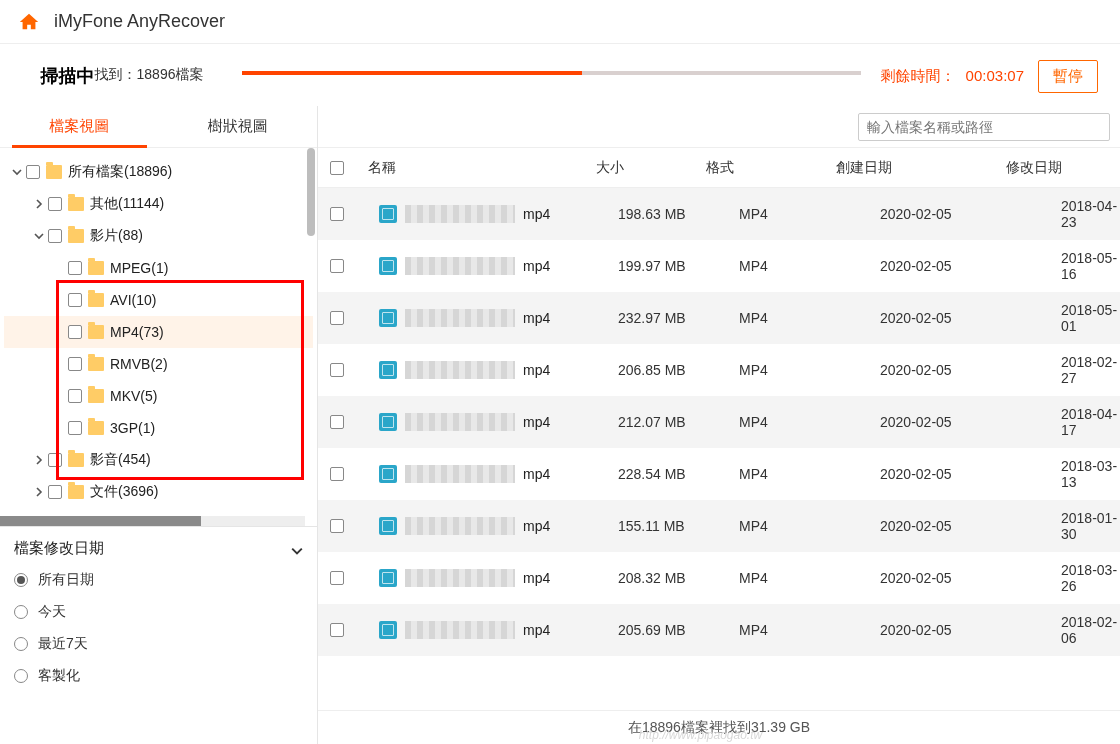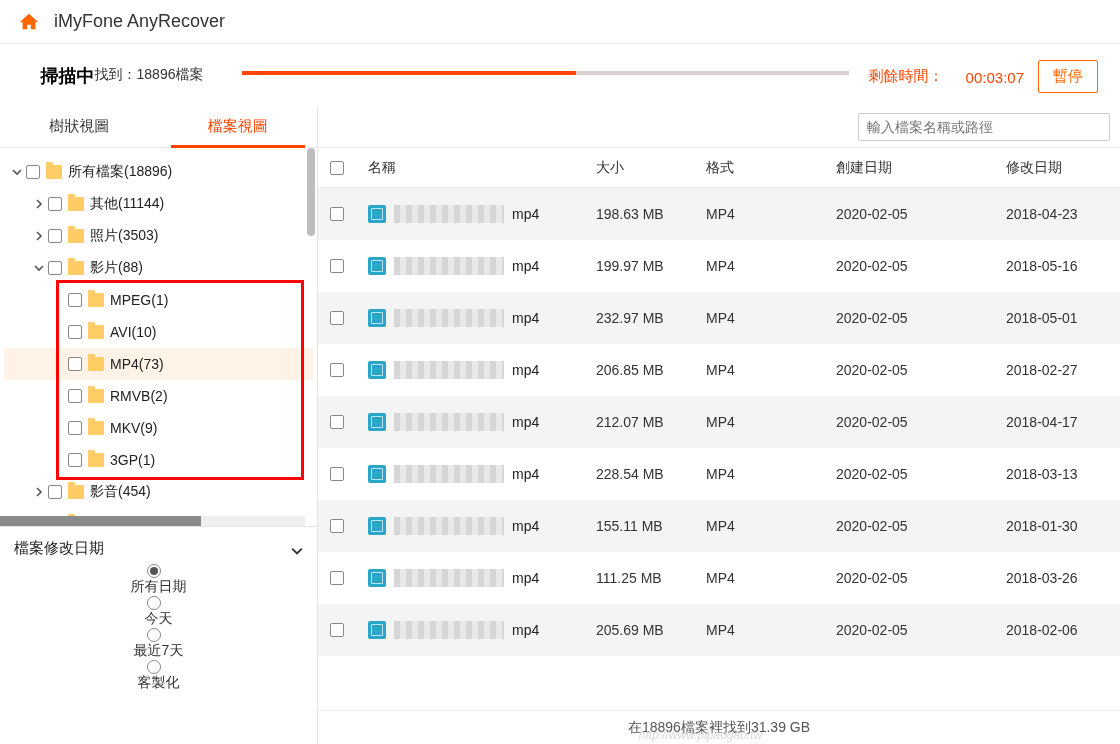--- a/index.html
+++ b/index.html
@@ -8,21 +8,21 @@
 .titlebar { height: 44px; display: flex; align-items: center; padding: 0 18px; border-bottom: 1px solid #eee; }
 .home-icon { width: 22px; height: 22px; color: #ff6600; margin-right: 14px; }
 .app-title { font-size: 18px; color: #333; }
 
 .statusbar { height: 62px; display: flex; align-items: center; padding: 10px 22px 8px 22px; position: relative; }
 .status-left { display: flex; justify-content: center; min-width: 200px; }
 .scan-label { font-size: 18px; font-weight: bold; color: #000; }
 .found-label { font-size: 14px; color: #333; margin-top: 2px; }
 .progress-wrap { flex: 1; margin: 0 20px; height: 4px; background: #d9d0cf; position: relative; margin-top: -6px; }
 .progress-fill { position: absolute; left: 0; top: 0; height: 100%; width: 55%; background: #ff4400; }
-.time-left { display: flex; align-items: flex-end; gap: 22px; white-space: nowrap; }
+.time-left { display: flex; align-items: flex-start; gap: 10px; white-space: nowrap; }
 .time-label { color: #ff4400; font-size: 15px; font-weight: 500; }
 .time-val { color: #ff4400; font-size: 15px; font-weight: 500; }
 .pause-btn { margin-left: 14px; border: 1px solid #ff6600; color: #ff6600; background: #fff; font-size: 15px; padding: 6px 14px 6px 14px; border-radius: 2px; white-space: nowrap; font-family: Liberation Serif, serif; }
 
 .content { display: flex; height: calc(744px - 44px - 62px); }
 
 .sidebar { width: 318px; border-right: 1px solid #e5e5e5; display: flex; flex-direction: column; position: relative; }
 .tabs { display: flex; height: 42px; border-bottom: 1px solid #eee; }
 .tab { flex: 1; display: flex; align-items: center; justify-content: center; font-size: 15px; color: #333; cursor: pointer; position: relative; }
 .tab.active { color: #ff4400; font-weight: 500; }
@@ -42,40 +42,40 @@
 .node.l1 { padding-left: 28px; }
 .node.l2 { padding-left: 64px; }
 .node.selected { background: #fff3e8; }
 .highlight-box { position: absolute; border: 3px solid #ff0000; pointer-events: none; }
 .tree-bottom-scroll { position: absolute; left: 0; right: 12px; bottom: 0; height: 10px; background: #eee; }
 .tree-bottom-thumb { position: absolute; left: 0; top: 0; height: 100%; width: 66%; background: #8a8a8a; }
 
 .filter-sec { border-top: 1px solid #e5e5e5; padding: 8px 14px; }
 .filter-head { display: flex; align-items: center; justify-content: space-between; font-size: 15px; color: #222; padding: 4px 0 6px; }
 .filter-head .chev { width: 12px; height: 12px; }
-.radio-row { display: flex; align-items: center; height: 32px; font-size: 14px; color: #333; flex-direction: column; }
+.radio-row { display: flex; align-items: center; height: 32px; font-size: 14px; color: #333; }
 .radio { width: 14px; height: 14px; border: 1.5px solid #888; border-radius: 50%; margin-right: 10px; position: relative; }
 .radio.checked::after { content: ""; position: absolute; inset: 2px; border-radius: 50%; background: #555; }
 
 .main { flex: 1; display: flex; flex-direction: column; position: relative; }
 .search-row { height: 42px; display: flex; align-items: center; justify-content: flex-end; padding-right: 10px; border-bottom: 1px solid #eee; }
 .search-input { width: 252px; height: 28px; border: 1px solid #ccc; border-radius: 2px; font-size: 14px; padding: 0 8px; color: #888; }
 
 .table { flex: 1; overflow: hidden; position: relative; }
 .thead { display: flex; align-items: center; height: 40px; border-bottom: 1px solid #eee; font-size: 14px; color: #333; }
 .th-cb { width: 44px; display: flex; align-items: center; justify-content: center; }
 .th { padding-right: 8px; }
 .th.name { width: 234px; padding-left: 6px; }
 .th.size { width: 110px; }
 .th.fmt { width: 130px; }
 .th.cdate { width: 170px; }
 .th.mdate { flex: 1; }
 
 .tbody { }
-.row { display: flex; align-items: center; height: 52px; font-size: 14px; color: #333; }
+.row { display: flex; align-items: center; height: 52px; font-size: 14px; color: #333; gap: 11px; }
 .row.alt { background: #f4f4f4; }
 .td-cb { width: 44px; display: flex; align-items: center; justify-content: center; }
 .td.name { width: 234px; display: flex; align-items: center; padding-left: 6px; gap: 8px; }
 .file-icon { width: 18px; height: 18px; background: #2aa6c9; border-radius: 2px; flex-shrink: 0; position: relative; }
 .file-icon::after { content: ""; position: absolute; inset: 3px; border: 1px solid rgba(255,255,255,.7); border-radius: 1px; }
 .name-blur { width: 110px; height: 18px; background: repeating-linear-gradient(90deg,#d6d6d6 0 6px,#e8e8e8 6px 12px); filter: blur(0.4px); }
 .ext { color: #222; }
 .td.size { width: 110px; }
 .td.fmt { width: 130px; }
 .td.cdate { width: 170px; }
@@ -108,22 +108,22 @@
     <span class="time-label">剩餘時間：</span>
     <span class="time-val">00:03:07</span>
   </div>
   <button class="pause-btn">暫停</button>
 </div>
 
 <div class="content">
 
   <div class="sidebar">
     <div class="tabs">
+      <div class="tab active">檔案視圖</div>
       <div class="tab">樹狀視圖</div>
-      <div class="tab active">檔案視圖</div>
     </div>
 
     <div class="tree">
       <div class="node l0">
         <span class="expander">
             <svg viewBox="0 0 10 10">
               <path d="M1 3 5 7 9 3" fill="none" stroke="currentColor" stroke-width="1.6"></path>
             </svg>
           </span>
         <span class="cb"></span>
@@ -135,34 +135,24 @@
         <span class="expander">
             <svg viewBox="0 0 10 10">
               <path d="M3 1 7 5 3 9" fill="none" stroke="currentColor" stroke-width="1.6"></path>
             </svg>
           </span>
         <span class="cb"></span>
         <span class="folder-icon"></span>
         <span class="node-label">其他(11144)</span>
       </div>
 
+
       <div class="node l1">
         <span class="expander">
             <svg viewBox="0 0 10 10">
-              <path d="M3 1 7 5 3 9" fill="none" stroke="currentColor" stroke-width="1.6"></path>
-            </svg>
-          </span>
-        <span class="cb"></span>
-        <span class="folder-icon"></span>
-        <span class="node-label">照片(3503)</span>
-      </div>
-
-      <div class="node l1">
-        <span class="expander">
-            <svg viewBox="0 0 10 10">
               <path d="M1 3 5 7 9 3" fill="none" stroke="currentColor" stroke-width="1.6"></path>
             </svg>
           </span>
         <span class="cb"></span>
         <span class="folder-icon"></span>
         <span class="node-label">影片(88)</span>
       </div>
 
       <div class="node l2">
         <span class="cb"></span>
@@ -180,21 +170,21 @@
         <span class="node-label">MP4(73)</span>
       </div>
       <div class="node l2">
         <span class="cb"></span>
         <span class="folder-icon"></span>
         <span class="node-label">RMVB(2)</span>
       </div>
       <div class="node l2">
         <span class="cb"></span>
         <span class="folder-icon"></span>
-        <span class="node-label">MKV(9)</span>
+        <span class="node-label">MKV(5)</span>
       </div>
       <div class="node l2">
         <span class="cb"></span>
         <span class="folder-icon"></span>
         <span class="node-label">3GP(1)</span>
       </div>
 
       <div class="node l1">
         <span class="expander">
             <svg viewBox="0 0 10 10">
@@ -368,21 +358,21 @@
           </div>
           <div class="row">
             <div class="td-cb">
               <span class="cb"></span>
             </div>
             <div class="td name">
               <span class="file-icon"></span>
               <span class="name-blur"></span>
               <span class="ext">mp4</span>
             </div>
-            <div class="td size">111.25 MB</div>
+            <div class="td size">208.32 MB</div>
             <div class="td fmt">MP4</div>
             <div class="td cdate">2020-02-05</div>
             <div class="td mdate">2018-03-26</div>
           </div>
           <div class="row alt">
             <div class="td-cb">
               <span class="cb"></span>
             </div>
             <div class="td name">
               <span class="file-icon"></span>

